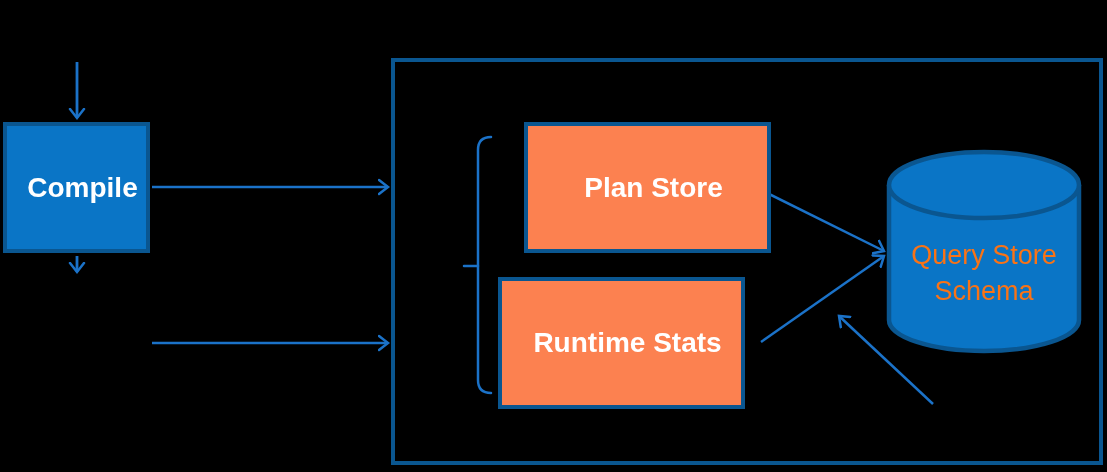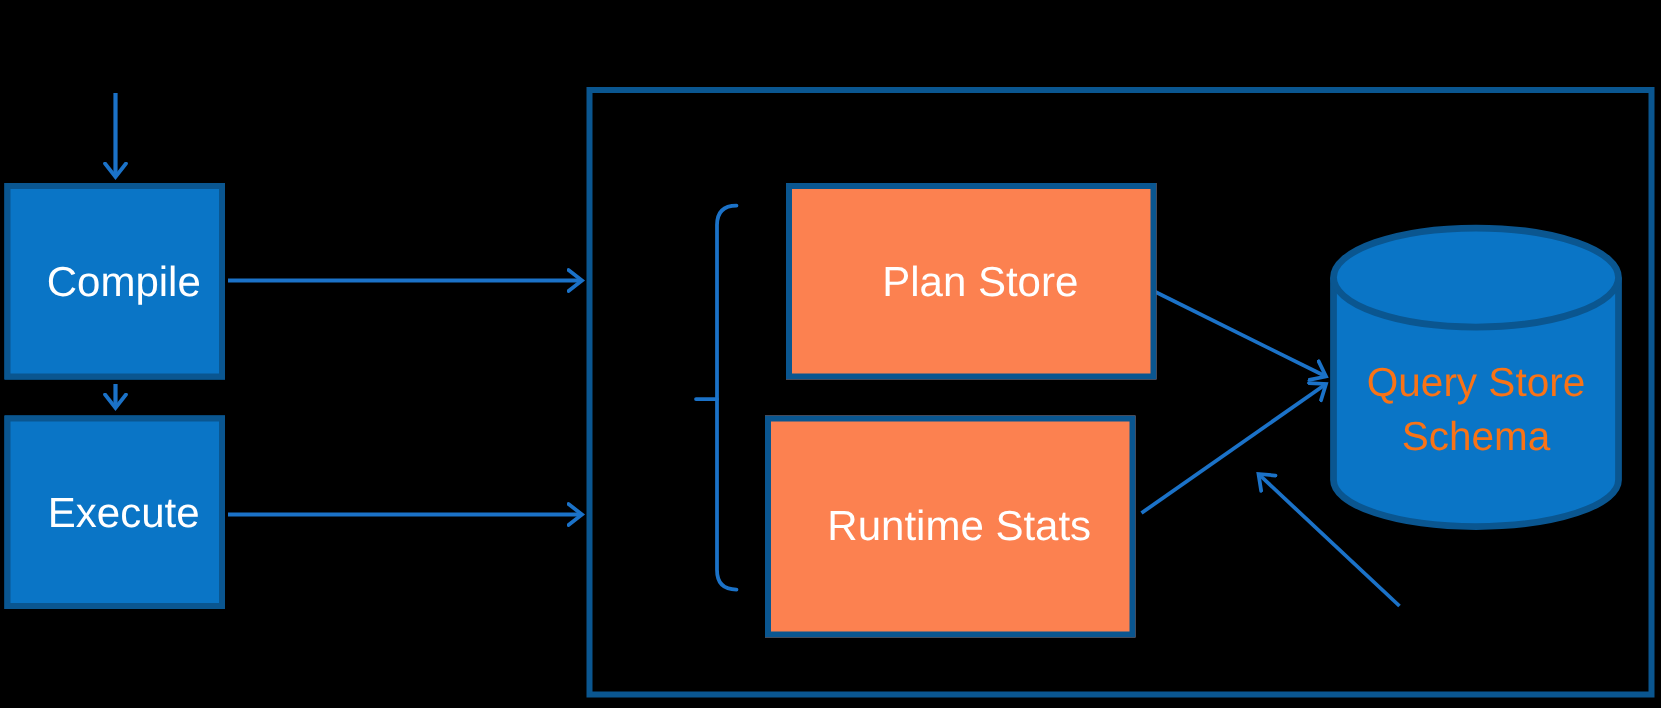--- a/index.html
+++ b/index.html
@@ -20,32 +20,32 @@
     left: 0;
     top: 0;
   }
   .node {
     position: absolute;
     display: flex;
     align-items: center;
     justify-content: center;
     color: #fff;
     font-size: 28px;
-    font-weight: 400;
+    font-weight: 700;
     box-sizing: border-box;
     border: 4px solid #0A5690;
     text-align: center;
     padding-left: 12px;
   }
   .node-blue   { background: #0A75C6; }
   .node-orange { background: #FC8150; }
   .compile-box       { left: 3px;   top: 122px; width: 147px; height: 131px; }
   .execute-box       { left: 3px;   top: 277px; width: 147px; height: 129px; }
   .plan-store-box    { left: 524px; top: 122px; width: 247px; height: 131px; }
-  .runtime-stats-box { left: 510px; top: 277px; width: 247px; height: 148px; }
+  .runtime-stats-box { left: 498px; top: 277px; width: 247px; height: 132px; }
   .container-box {
     position: absolute;
     left: 391px;
     top: 58px;
     width: 712px;
     height: 407px;
     border: 4px solid #0A5690;
     box-sizing: border-box;
     background: transparent;
   }
@@ -94,23 +94,20 @@
       <ellipse cx="984" cy="185" rx="95" ry="33" fill="#0A75C6" stroke="#0A5690" stroke-width="4.5"></ellipse>
     </g>
   </svg>
 
   <div class="container-box"></div>
 
   <div class="node node-blue compile-box">
     <span>Compile</span>
   </div>
 
-  <div class="node node-blue execute-box">
-    <span>Execute</span>
-  </div>
 
   <div class="node node-orange plan-store-box">
     <span>Plan Store</span>
   </div>
 
   <div class="node node-orange runtime-stats-box">
     <span>Runtime Stats</span>
   </div>
 
   <div class="cylinder-label">Query Store Schema</div>

